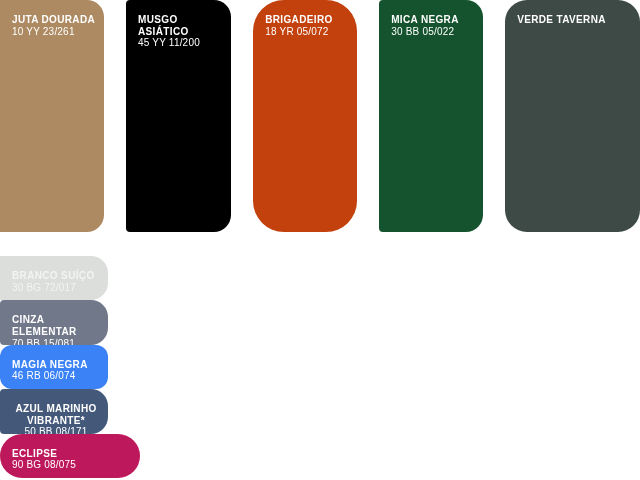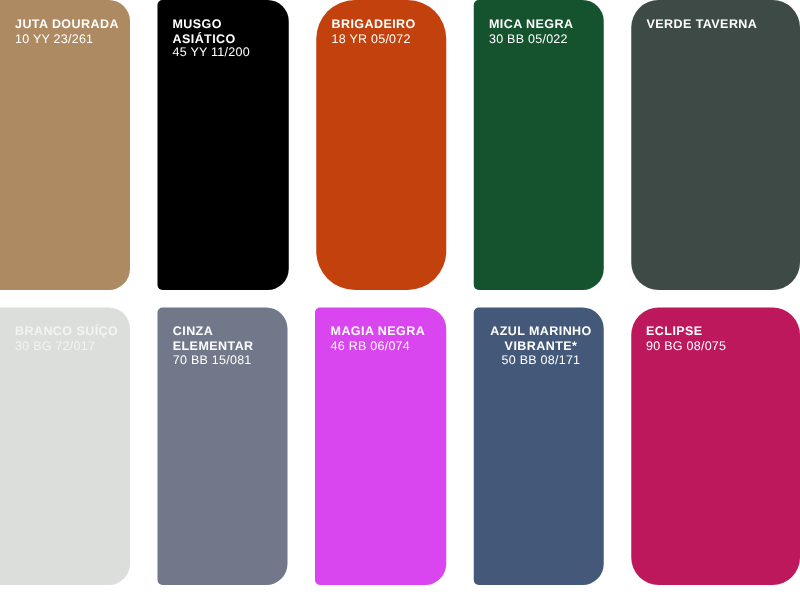--- a/index.html
+++ b/index.html
@@ -23,21 +23,21 @@
 
   .swatch-row {
     position: absolute;
     left: 0;
     width: 640px;
     display: flex;
     align-items: stretch;
   }
 
   #row-top    { top: 0px;   height: 232px; }
-  #row-bottom { top: 246px; height: 222px; }
+  #row-bottom { top: 256px; height: 222px; flex-direction: column; }
 
   .swatch {
     position: relative;
     height: 100%;
     box-sizing: border-box;
     border-top-right-radius: 17px;
     border-bottom-right-radius: 17px;
     border-top-left-radius: 0px;
     border-bottom-left-radius: 0px;
     overflow: hidden;
@@ -141,21 +141,21 @@
           <span class="swatch-name">BRANCO SUÍÇO</span>
           <span class="swatch-code">30 BG 72/017</span>
         </div>
       </div>
       <div class="swatch col-1" style="background: rgb(113, 120, 137);">
         <div class="swatch-label">
           <span class="swatch-name">CINZA ELEMENTAR</span>
           <span class="swatch-code">70 BB 15/081</span>
         </div>
       </div>
-      <div class="swatch col-2" style="background: #d946ef;">
+      <div class="swatch col-2" style="background: #3b82f6; border-radius: 12px;">
         <div class="swatch-label">
           <span class="swatch-name">MAGIA NEGRA</span>
           <span class="swatch-code">46 RB 06/074</span>
         </div>
       </div>
       <div class="swatch col-3" style="background: rgb(68, 89, 122); text-align: center;">
         <div class="swatch-label">
           <span class="swatch-name">AZUL MARINHO
 VIBRANTE*</span>
           <span class="swatch-code">50 BB 08/171</span>

